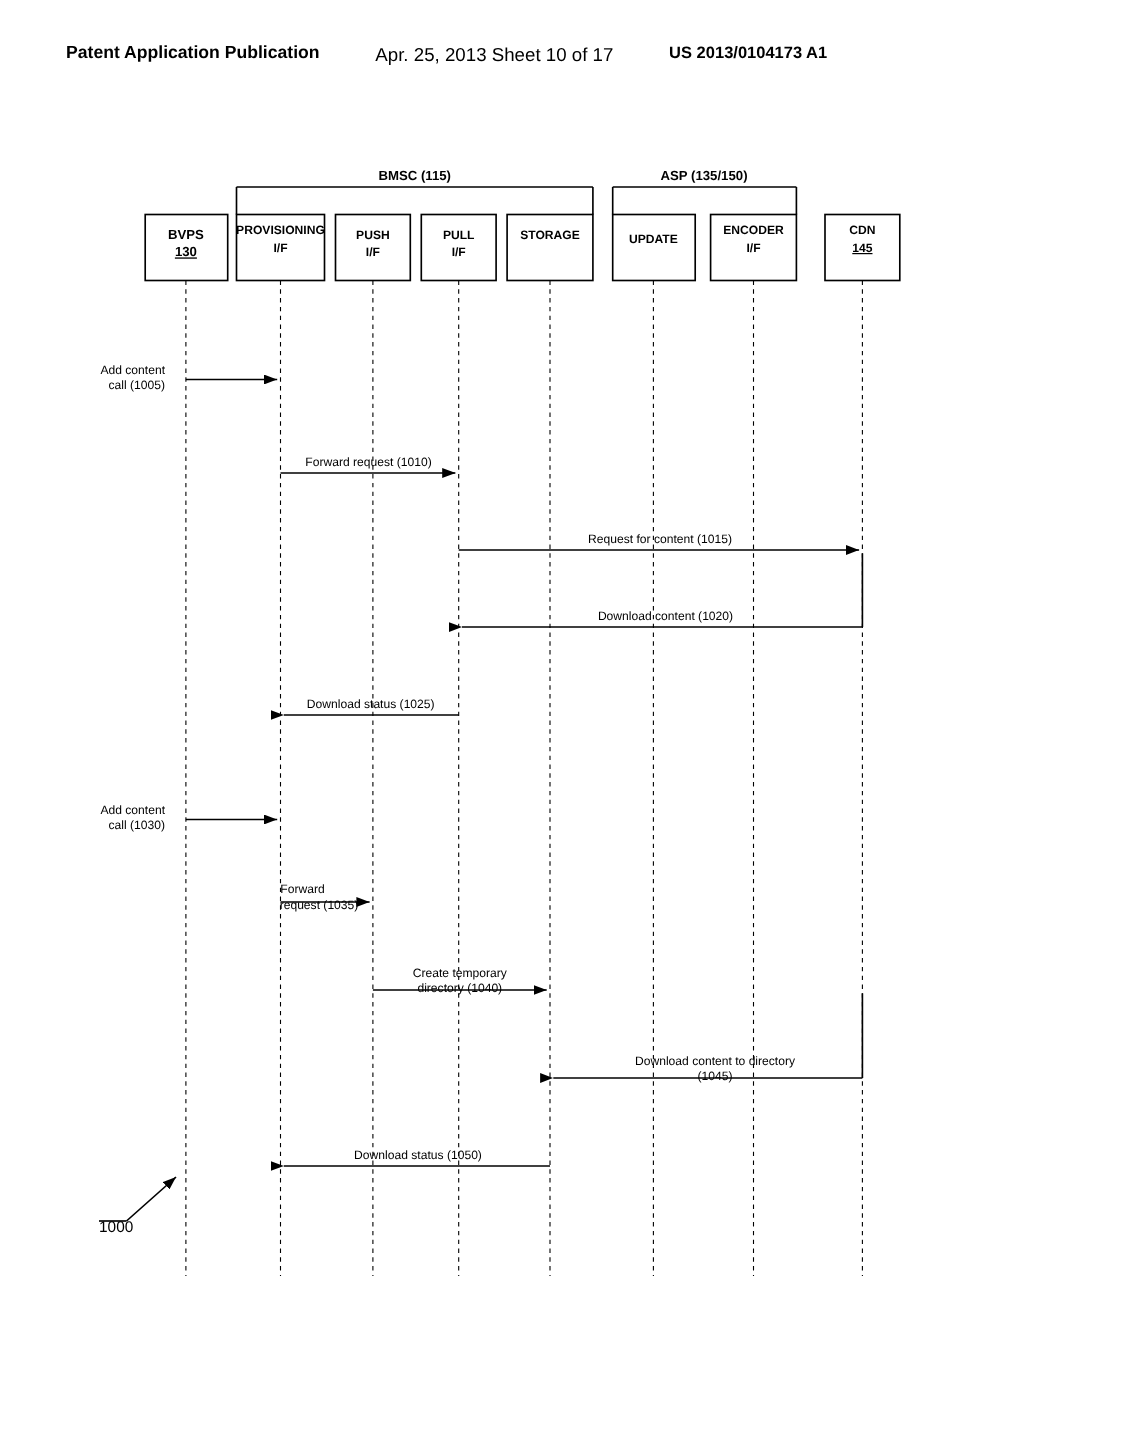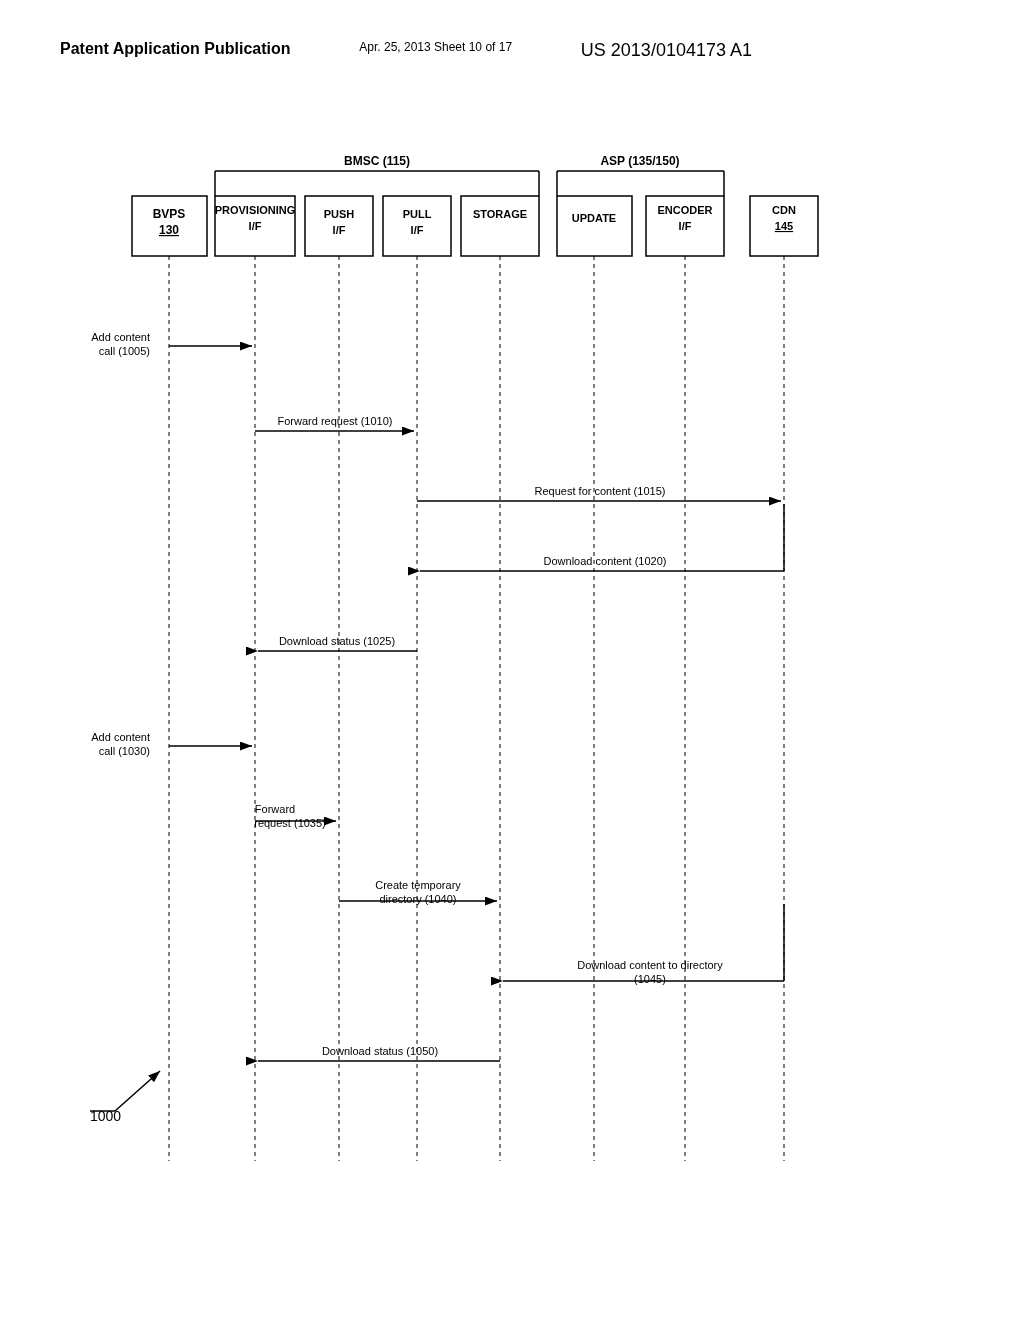--- a/index.html
+++ b/index.html
@@ -28,29 +28,29 @@
       border-bottom: none;
     }
 
     .header-left {
       font-size: 16px;
       font-weight: bold;
       font-family: Arial, sans-serif;
     }
 
     .header-center {
-      font-size: 12px;
+      font-size: 17px;
       font-family: Arial, sans-serif;
       text-align: right;
     }
 
     .header-right {
-      font-size: 18px;
-      font-family: Arial, sans-serif;
-      font-weight: normal;
+      font-size: 15px;
+      font-family: Arial, sans-serif;
+      font-weight: bold;
     }
 
     
     .diagram-area {
       position: relative;
       margin: 30px 40px;
       padding: 20px;
     }
 
     .fig-label {

